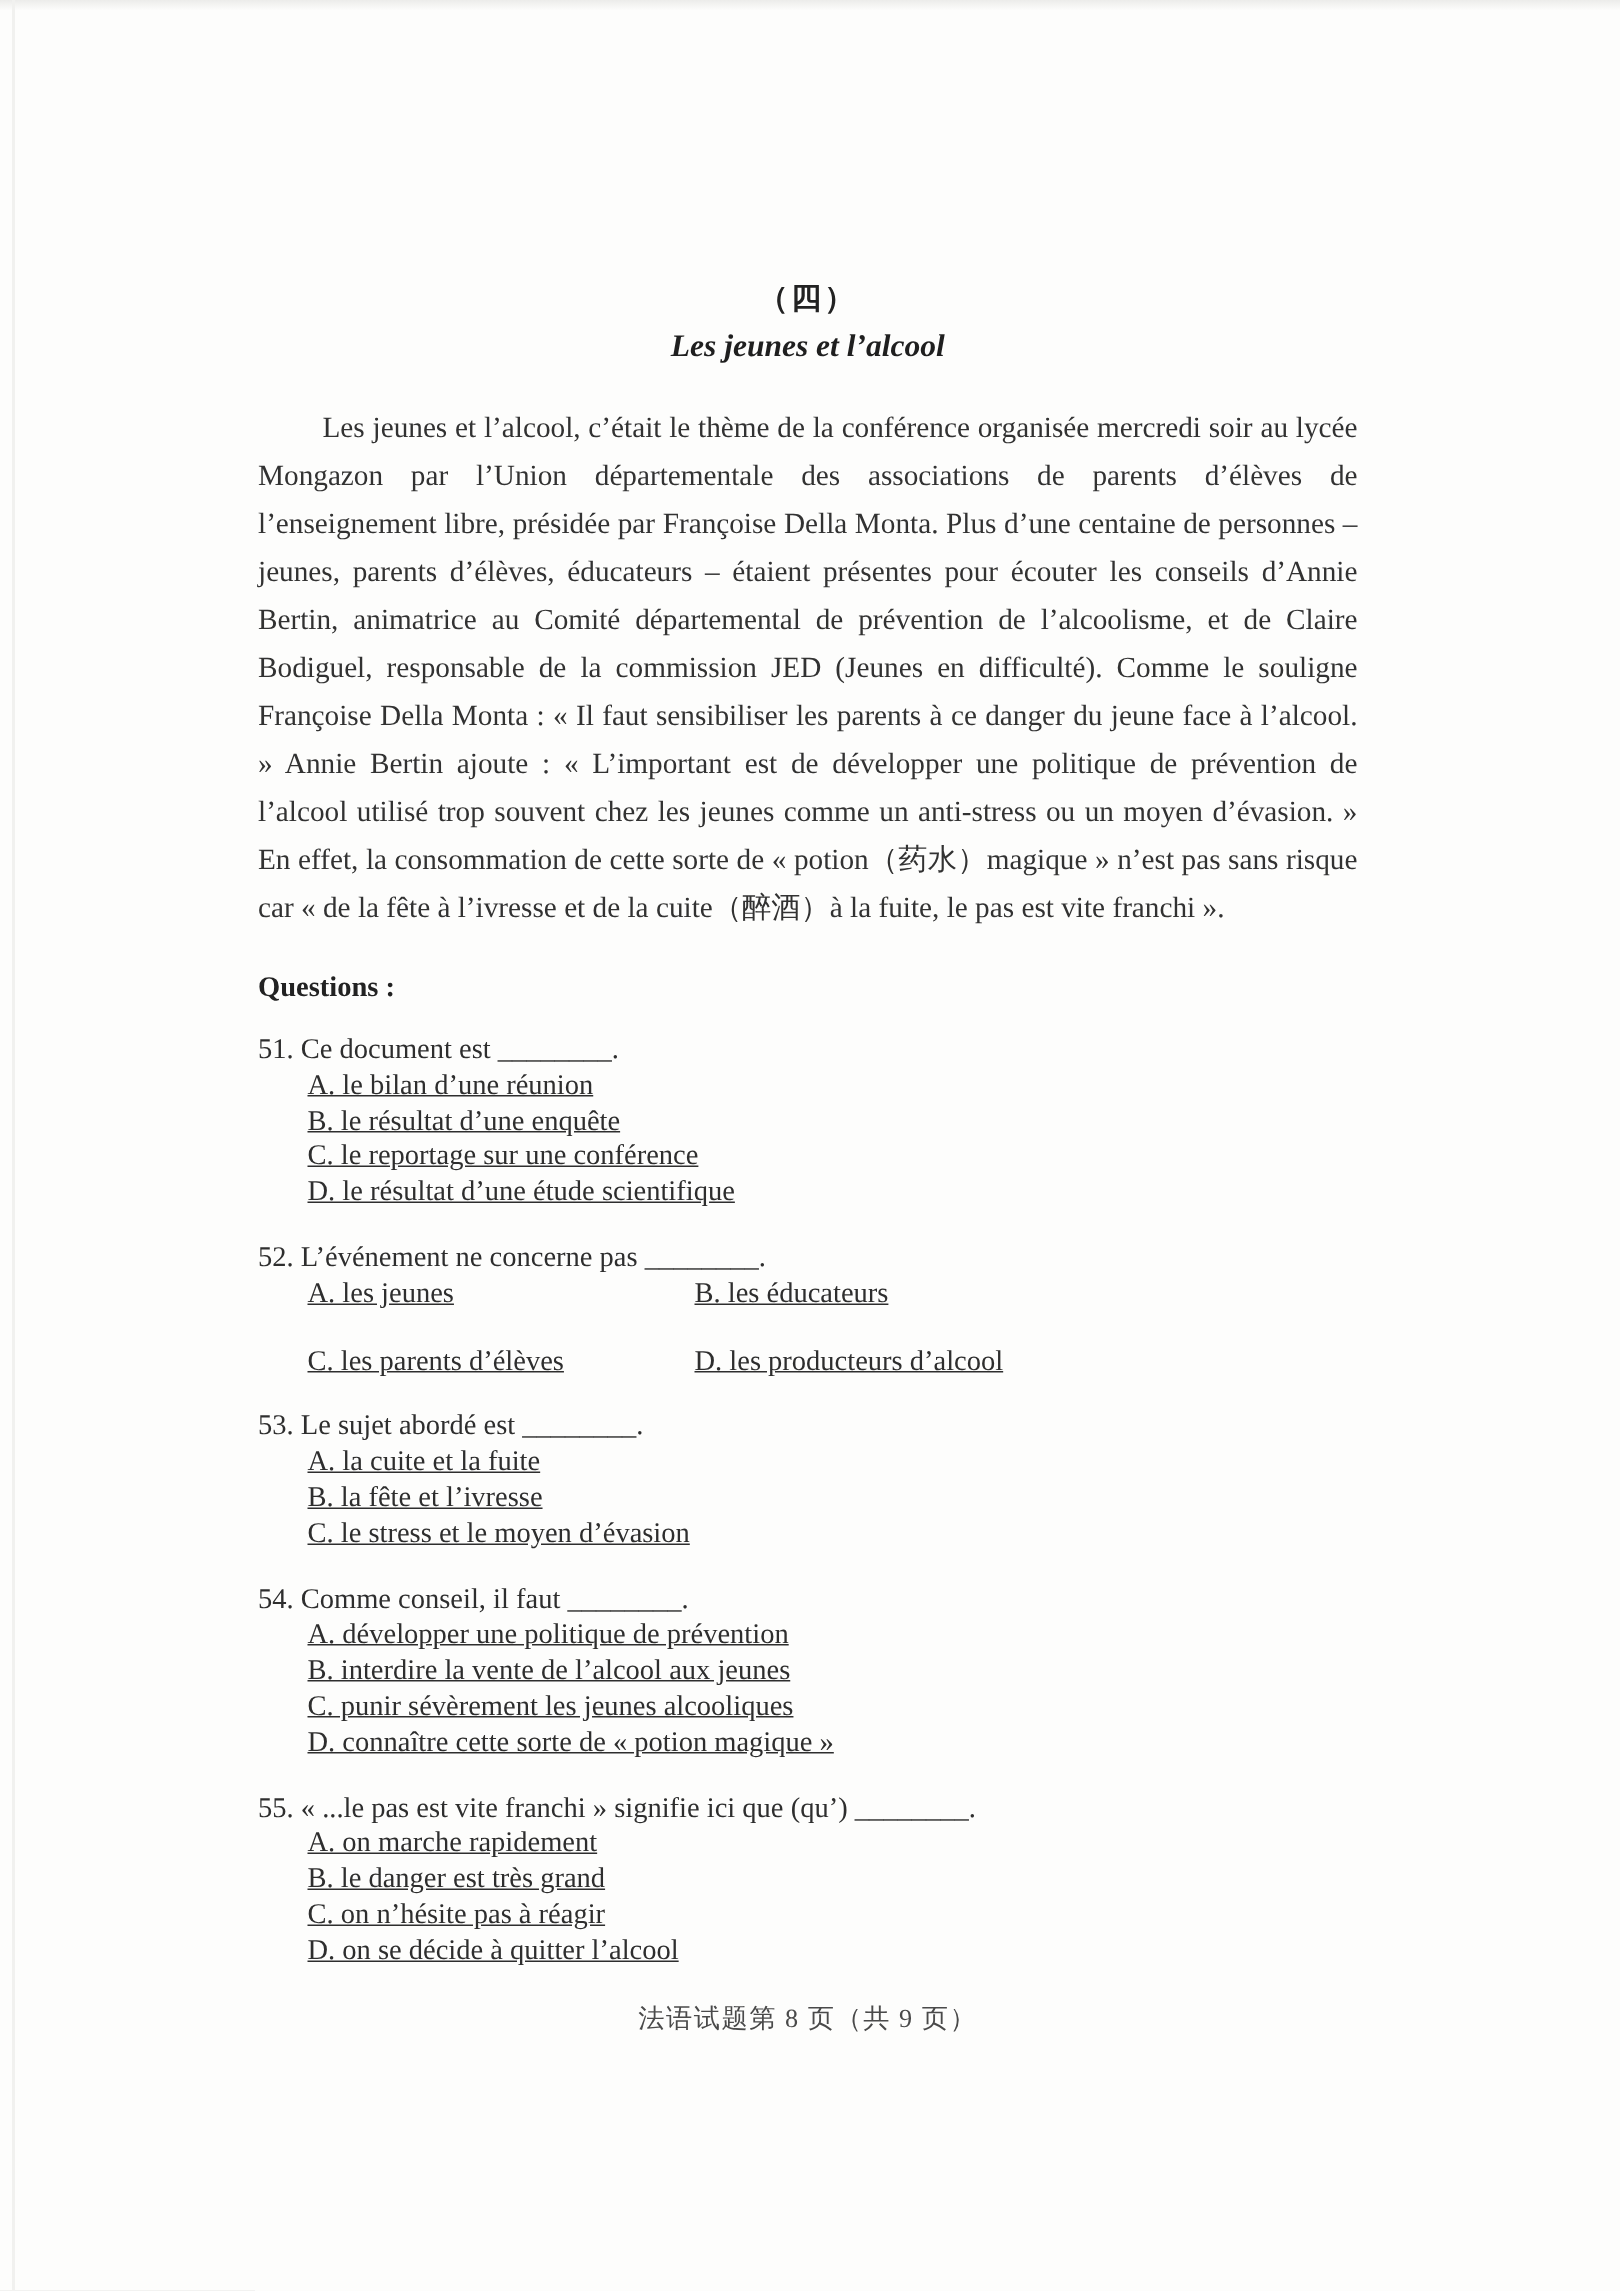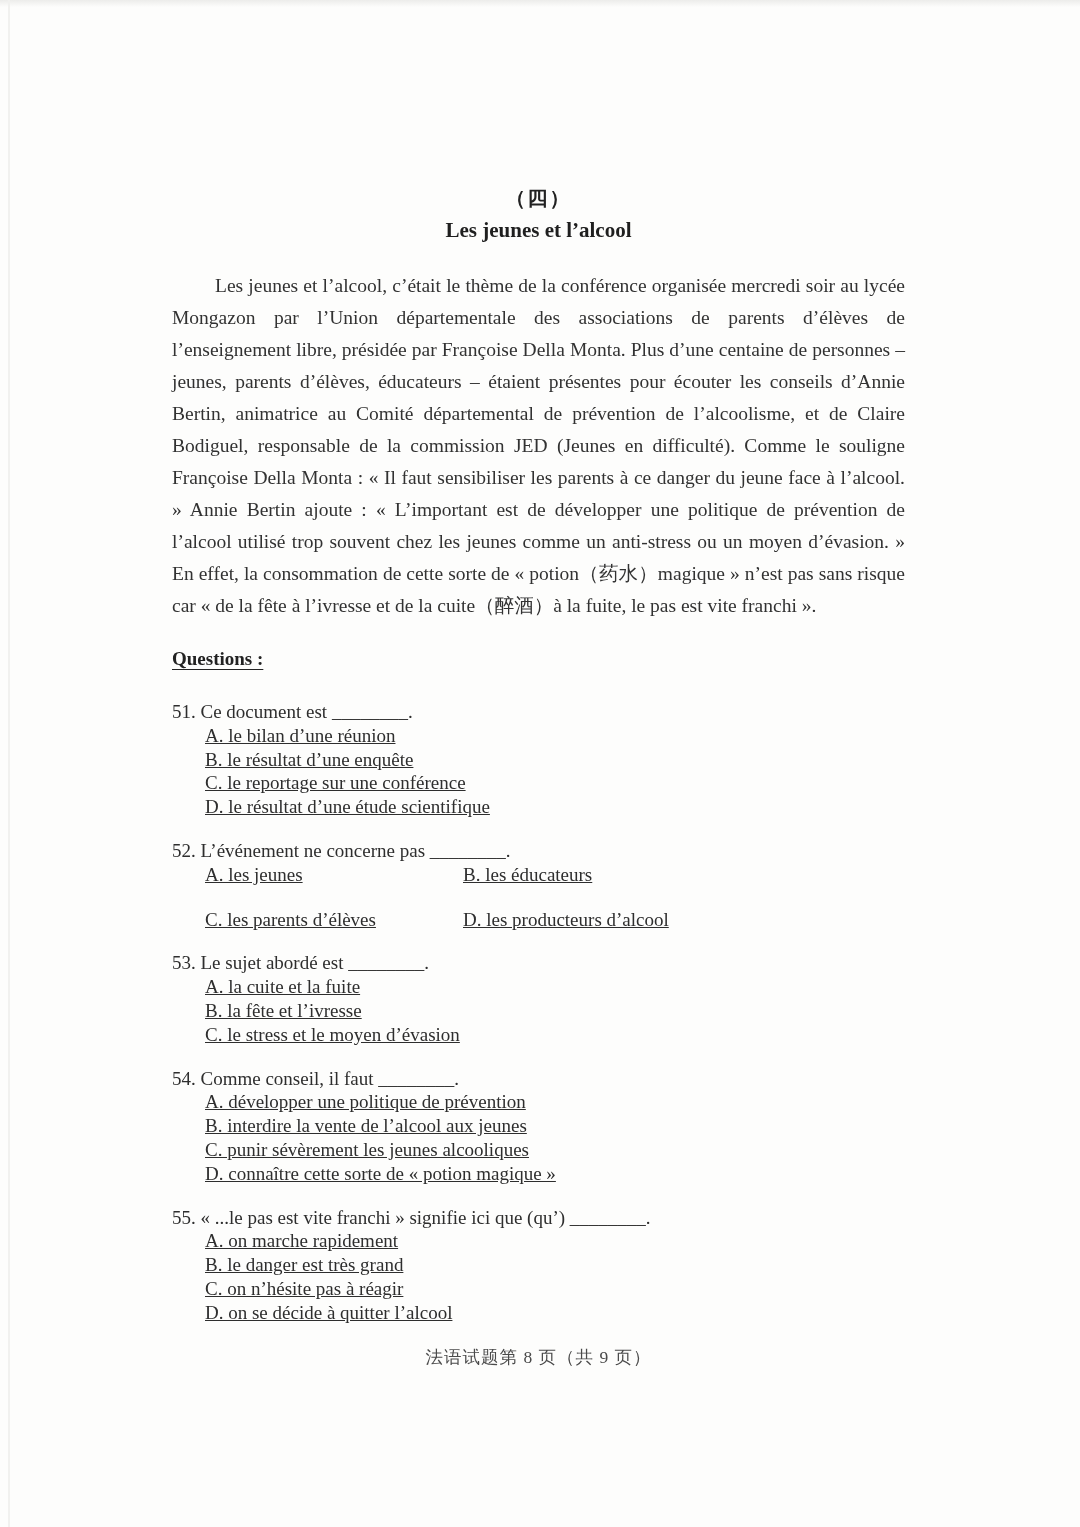--- a/index.html
+++ b/index.html
@@ -40,38 +40,39 @@
     letter-spacing: 2px;
     color: #222;
     margin-bottom: 6px;
   }
   .passage-title {
     text-align: center;
     font-size: 21px;
     font-weight: bold;
     color: #1f1f1f;
     margin-bottom: 27px;
+    font-style: italic;
   }
   .passage {
     font-size: 19.5px;
     line-height: 32px;
     text-align: justify;
     text-indent: 43px;
     color: #323232;
     margin-bottom: 0;
   }
   .questions-heading {
     margin-top: 26px;
     font-size: 19px;
     font-weight: bold;
     color: #222;
   }
-  .questions-heading span { text-decoration: underline; text-underline-offset: 4px; }
+  .questions-heading span { text-underline-offset: 4px; }
   .questions {
-    margin-top: 30px;
+    margin-top: 18px;
   }
   .question {
     margin-bottom: 20px;
     font-size: 19px;
     line-height: 23.8px;
     color: #2e2e2e;
   }
   .stem { white-space: nowrap; }
   .options {
     padding-left: 33px;

